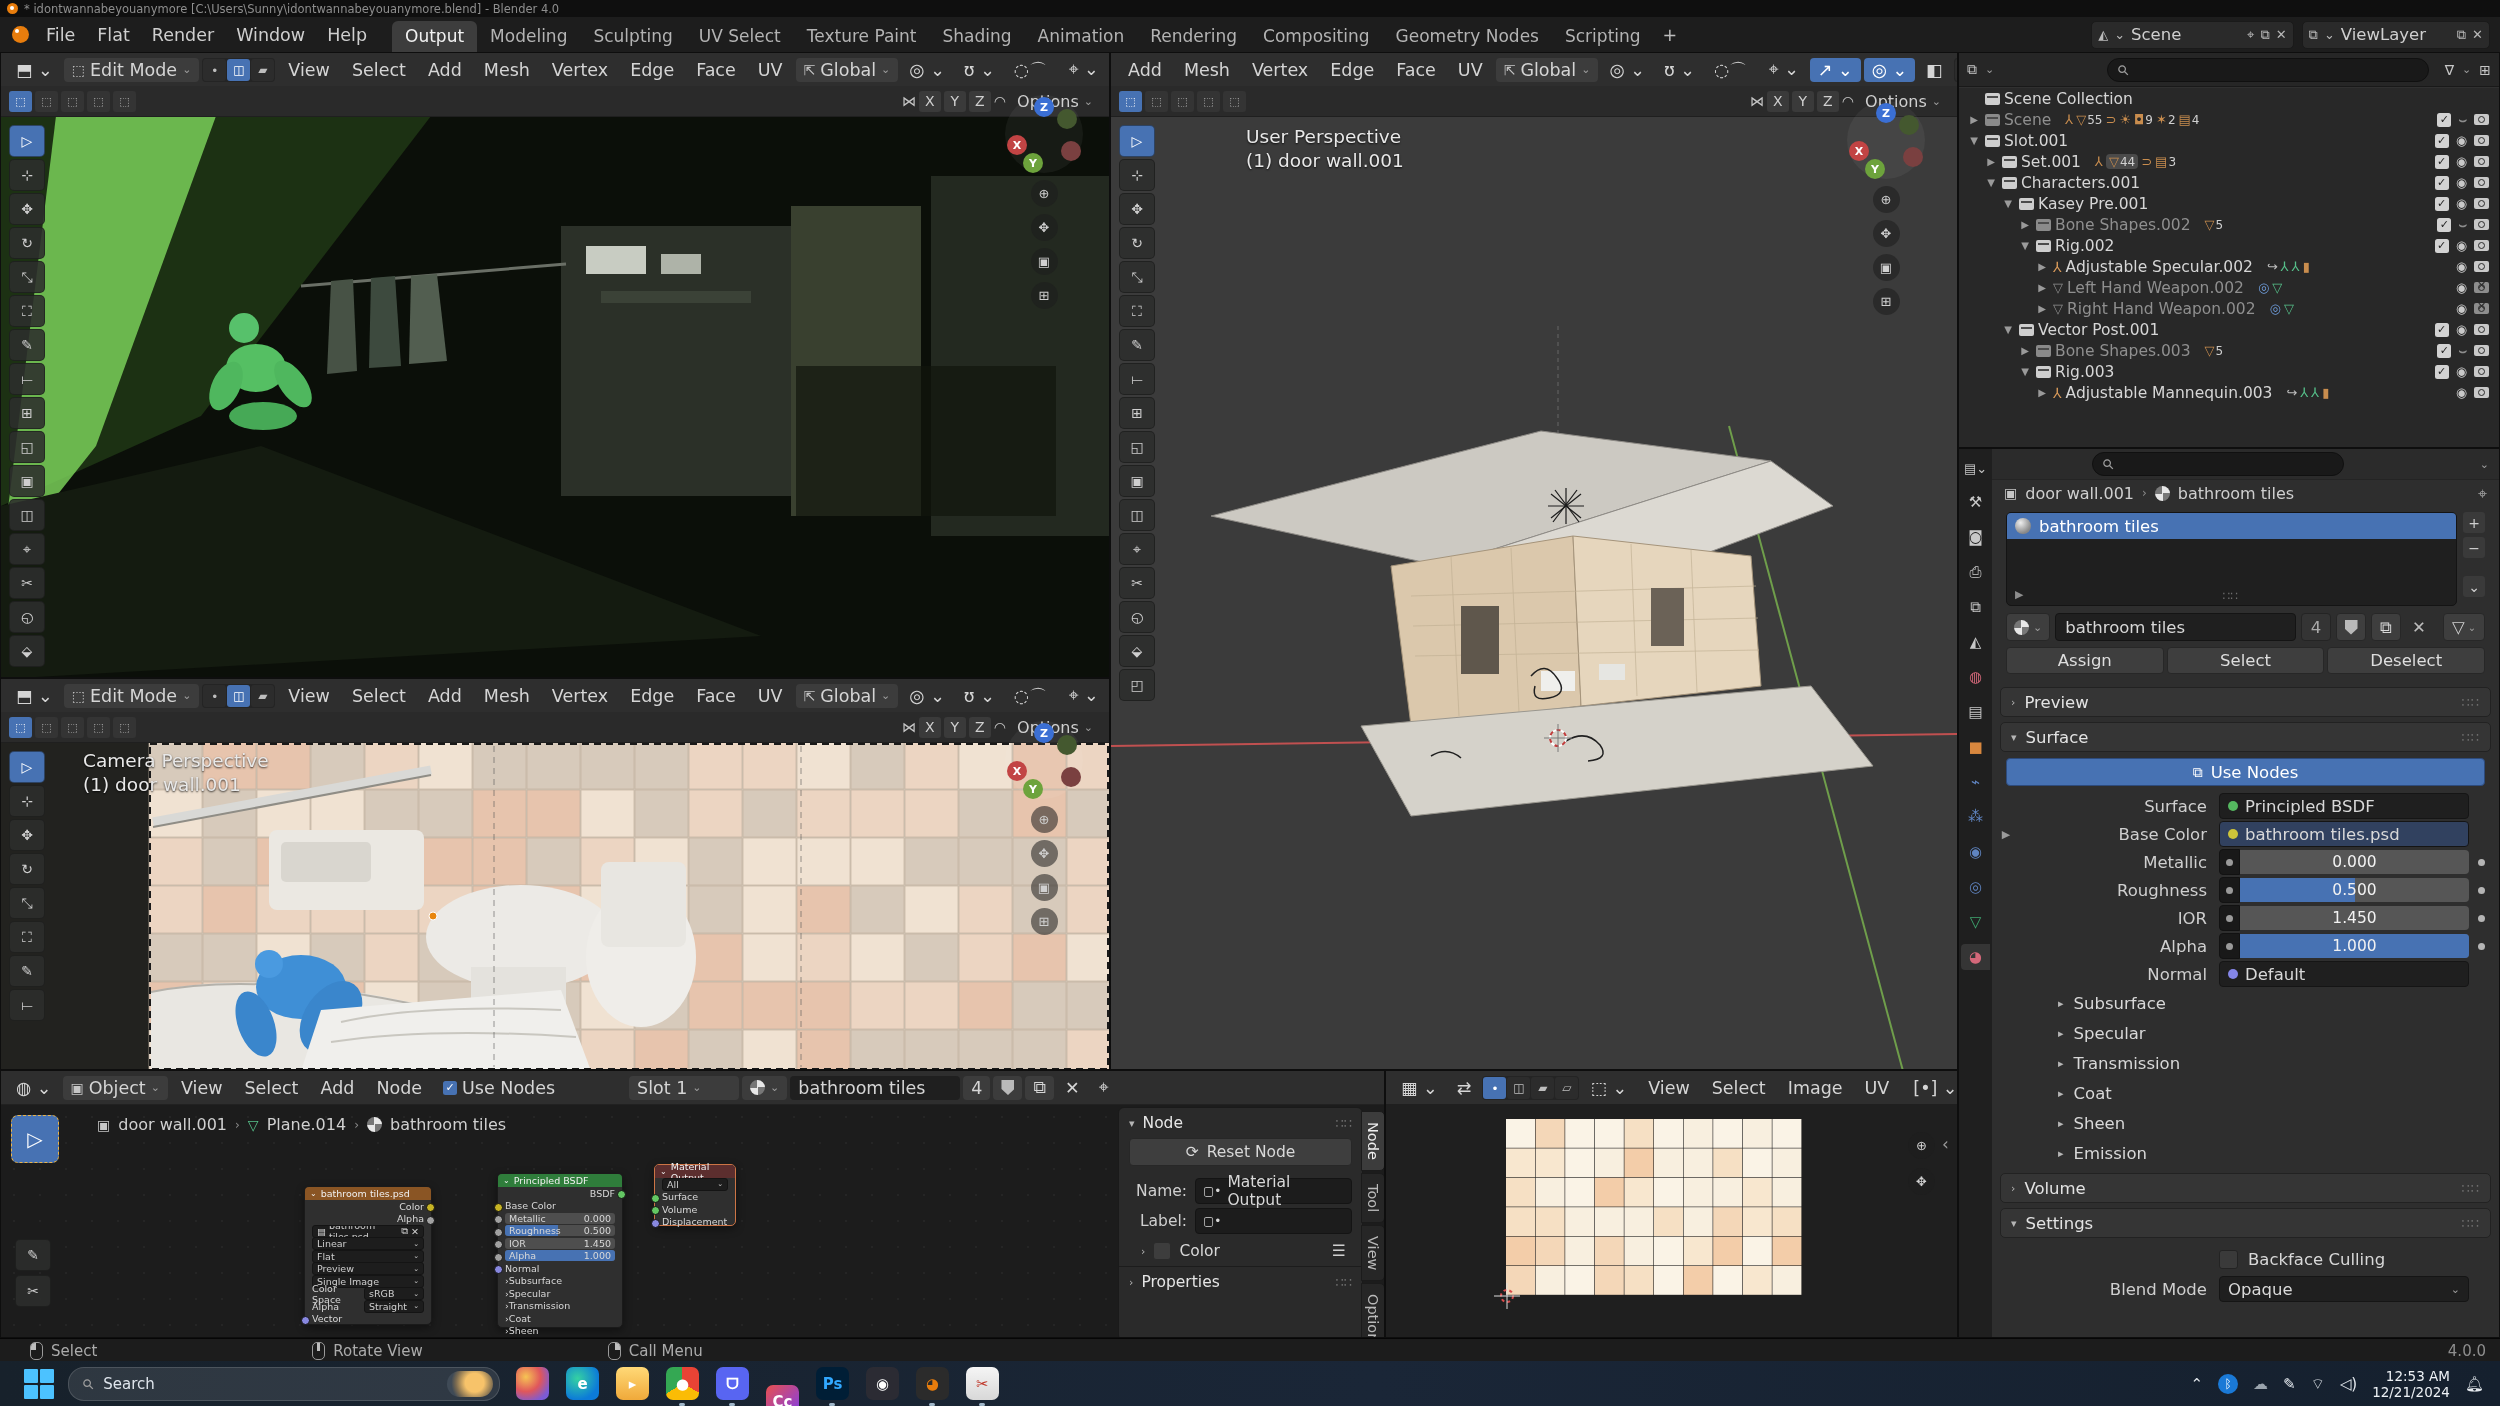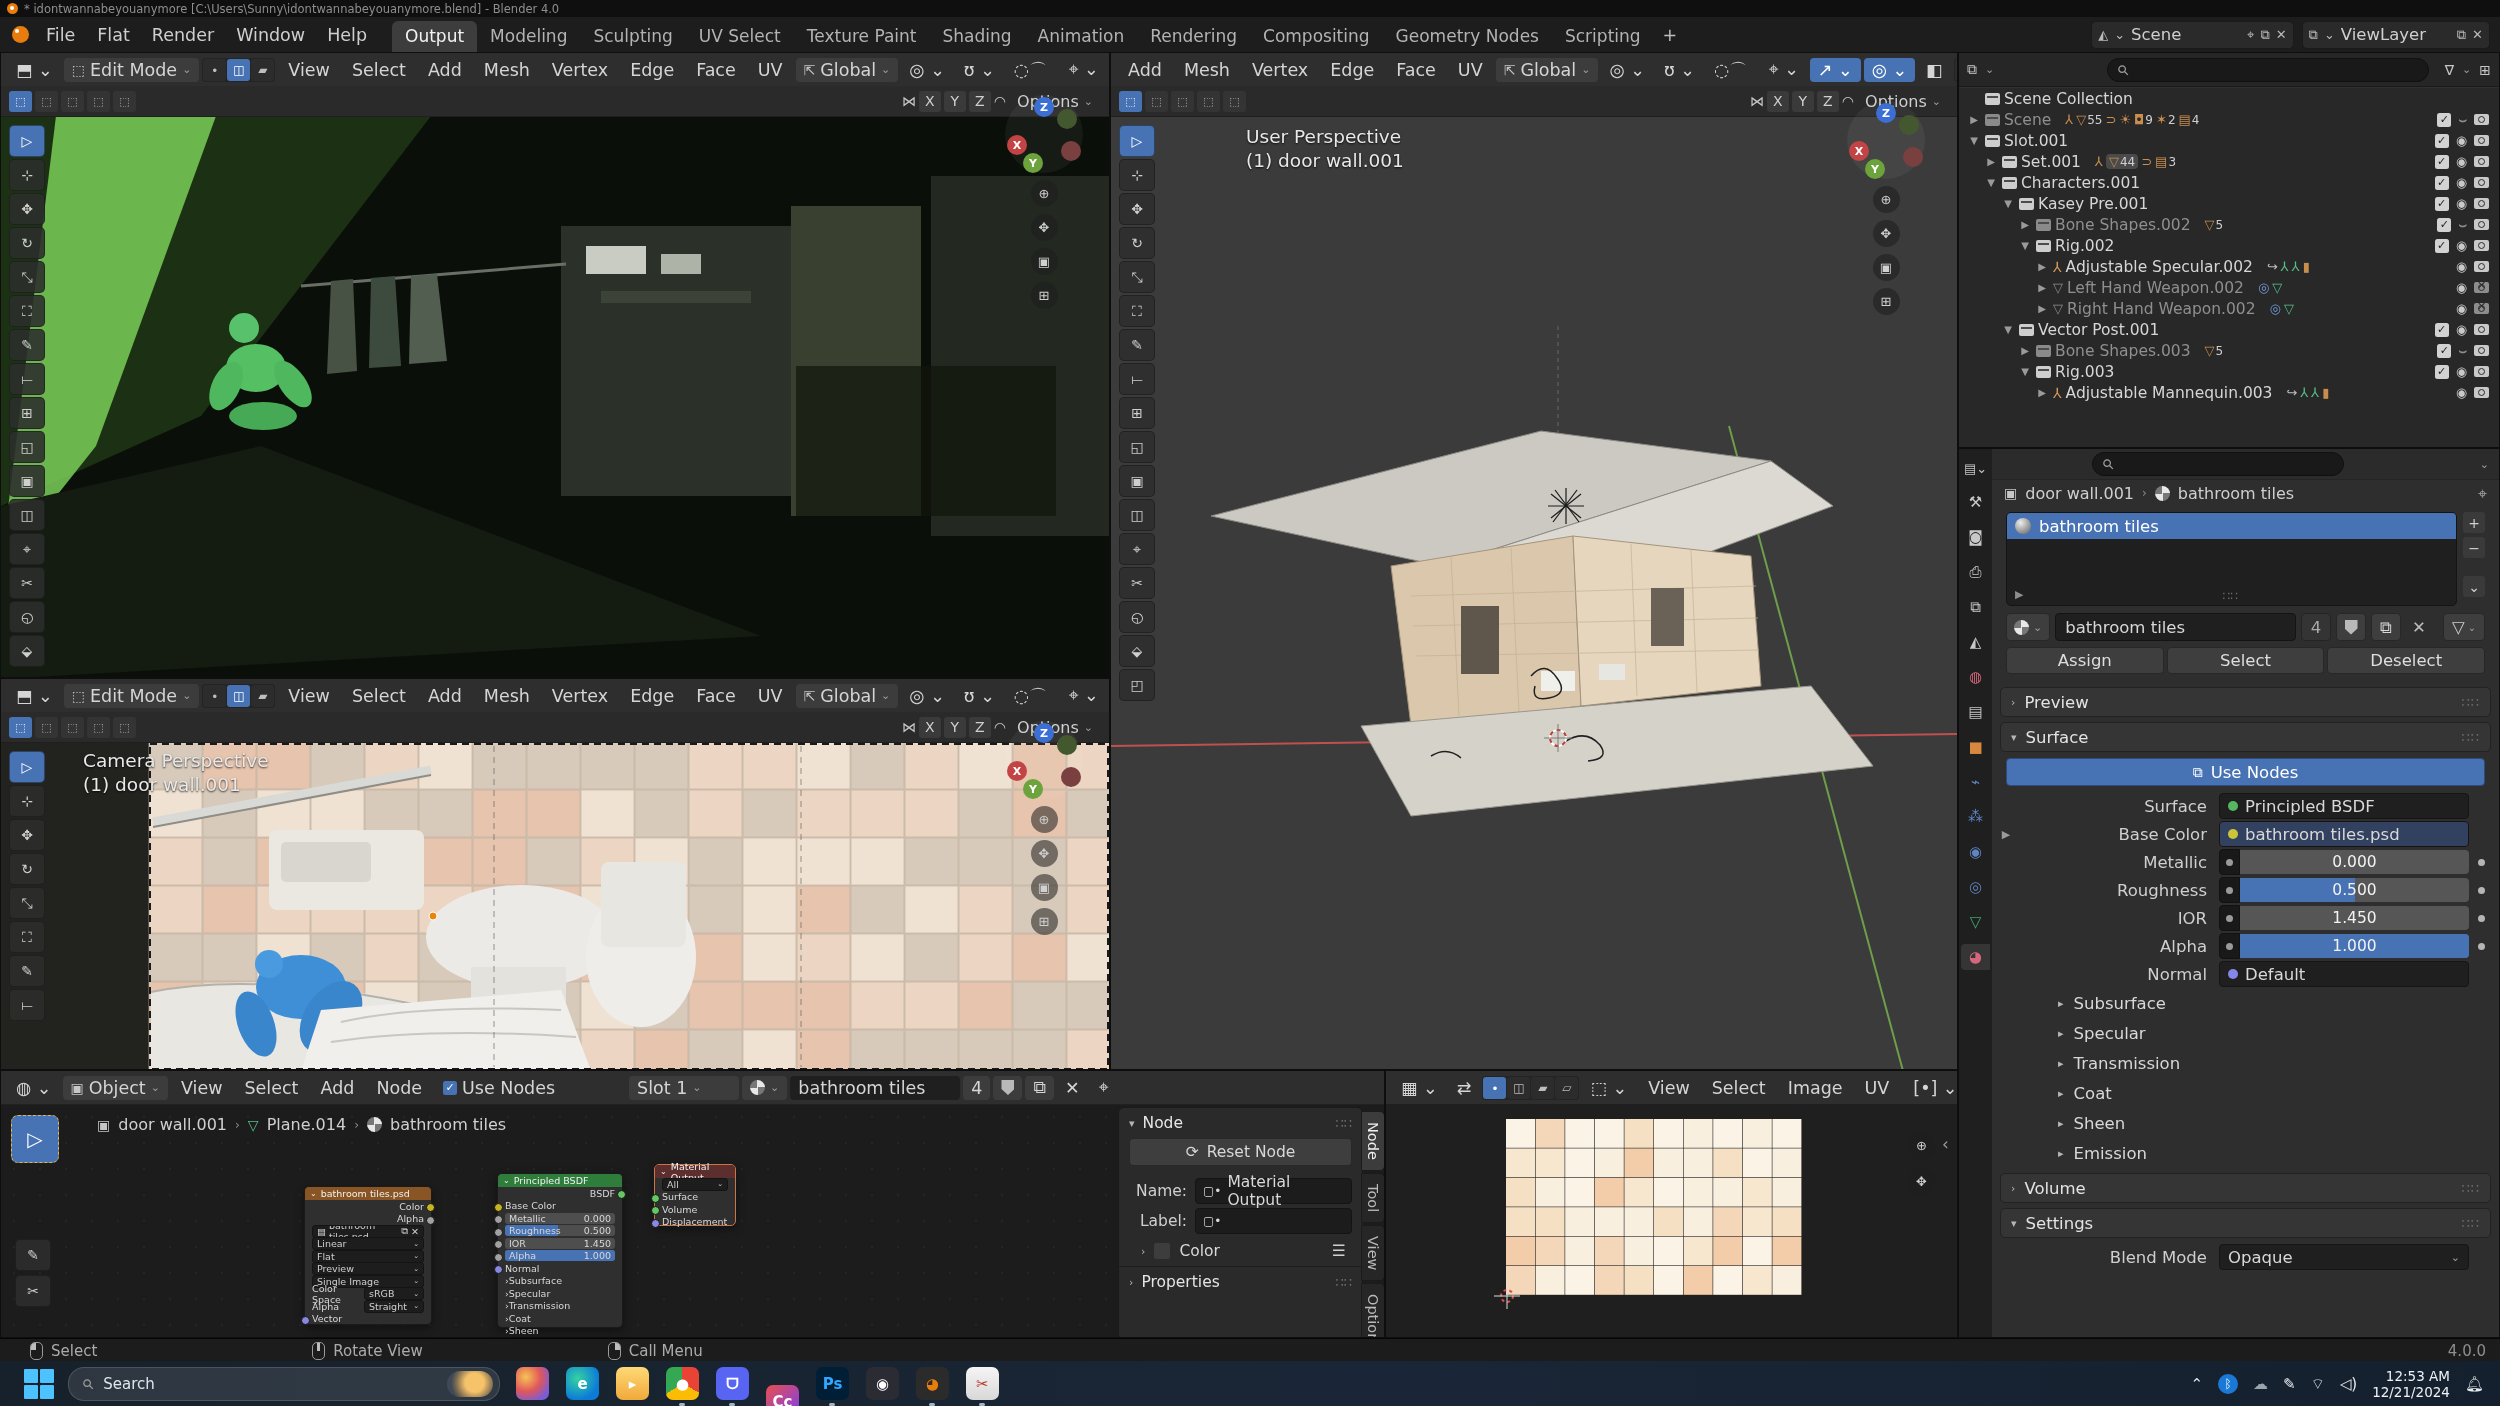--- a/index.html
+++ b/index.html
@@ -1458,20 +1458,25 @@
     <div class="phead">
         <span class="caret2">›</span>
         <span>Volume</span>
         <span class="grip">∷∷</span>
       </div>
     <div class="phead">
         <span class="caret2">▾</span>
         <span>Settings</span>
         <span class="grip">∷∷</span>
       </div>
+    <div class="prow" style="height:32px">
+        <span class="plabel"></span>
+        <span style="width:17px;height:17px;background:#3a3a3a;border:1px solid #232323;border-radius:3px"></span>
+        <span style="margin-left:10px">Backface Culling</span>
+      </div>
     <div class="prow">
         <span class="plabel">Blend Mode</span>
         <div class="pfield">
           <span>Opaque</span>
           <span style="margin-left:auto;font-size:11px;color:#9f9f9f">⌄</span>
         </div>
         <span style="width:16px"></span>
       </div>
   </div>
 </section>

